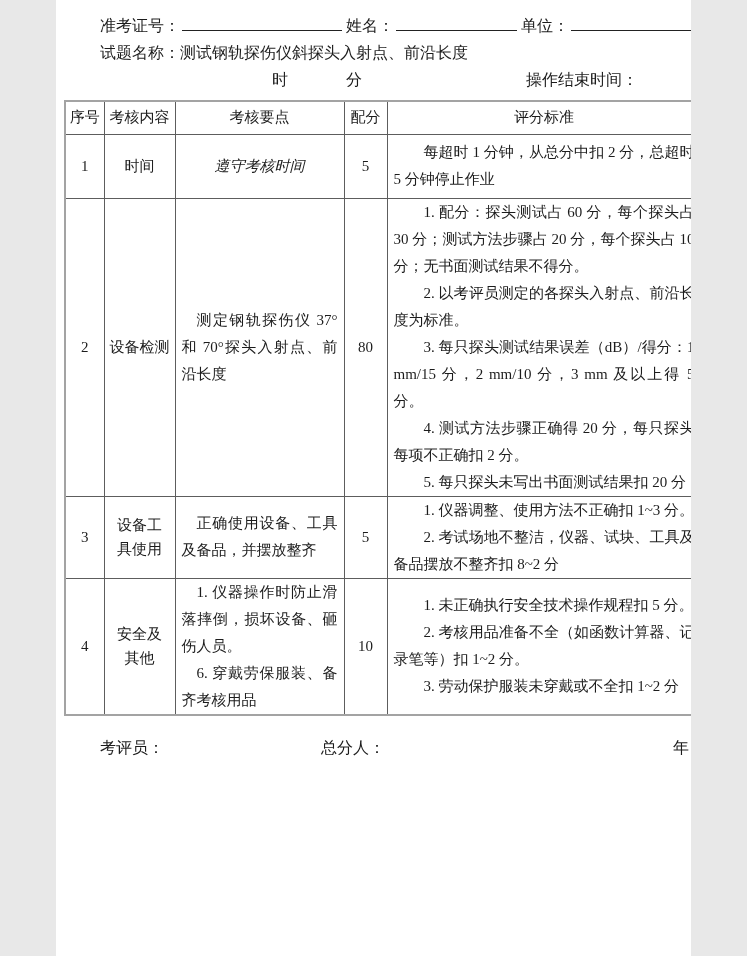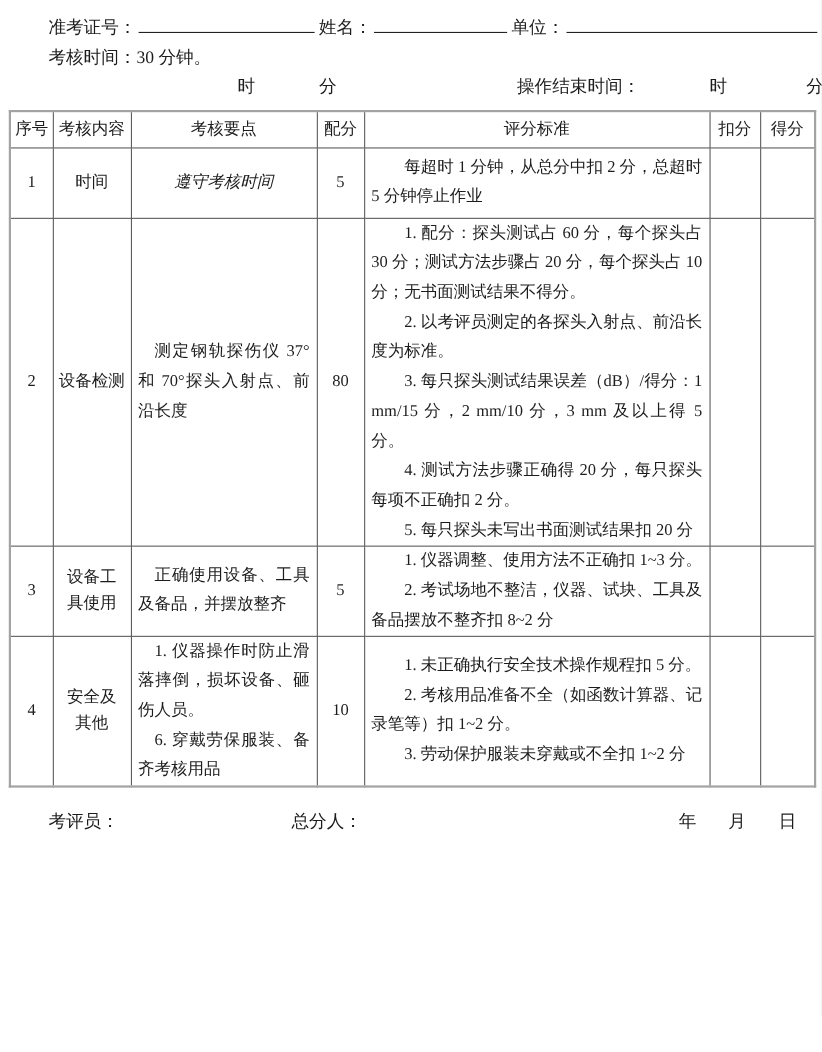--- a/index.html
+++ b/index.html
@@ -1,18 +1,18 @@
 <!DOCTYPE html>
 <html><head>
 <meta charset="utf-8">
 <style>
   * { margin: 0; padding: 0; box-sizing: border-box; }
   html, body { background: #e8e8e8; }
   .page {
-    width: 747px; height: 956px; background: #ffffff; margin: 0 auto;
+    width: 635px; height: 956px; background: #ffffff; margin: 0 auto;
     font-family: "Liberation Serif", "DejaVu Serif", serif;
     color: #1c1c1c; position: relative; overflow: hidden;
   }
   
   .head-block { padding: 12px 8px 0 44px; font-size: 16px; }
   .head-line { line-height: 27px; height: 27px; white-space: nowrap; }
   .blank {
     display: inline-block; border-bottom: 1px solid #222;
     height: 16px; vertical-align: baseline; margin: 0 4px 0 2px;
   }
@@ -54,21 +54,21 @@
 </head>
 <body>
 
 <div class="page">
 
   <div class="head-block">
     <div class="head-line">
       <span>准考证号：</span><span class="blank w1"></span><span>姓名：</span><span class="blank w2"></span><span>单位：</span><span class="blank w3"></span>
     </div>
     <div class="head-line">
-      <span>考核时间：</span><span>30 分钟。</span>
+      <span>试题名称：</span><span>测试钢轨探伤仪斜探头入射点、前沿长度</span>
     </div>
     <div class="time-line">
       <span style="left:172px">时</span>
       <span style="left:246px">分</span>
       <span style="left:426px">操作结束时间：</span>
       <span style="left:601px">时</span>
       <span style="left:689px">分</span>
     </div>
   </div>
 

